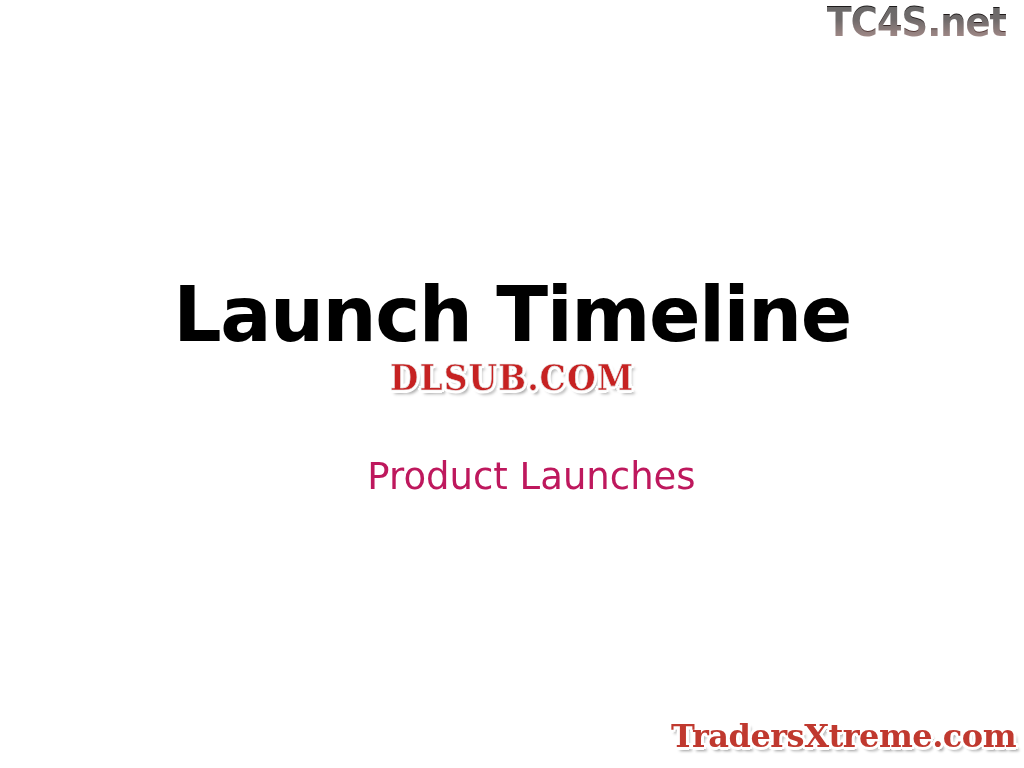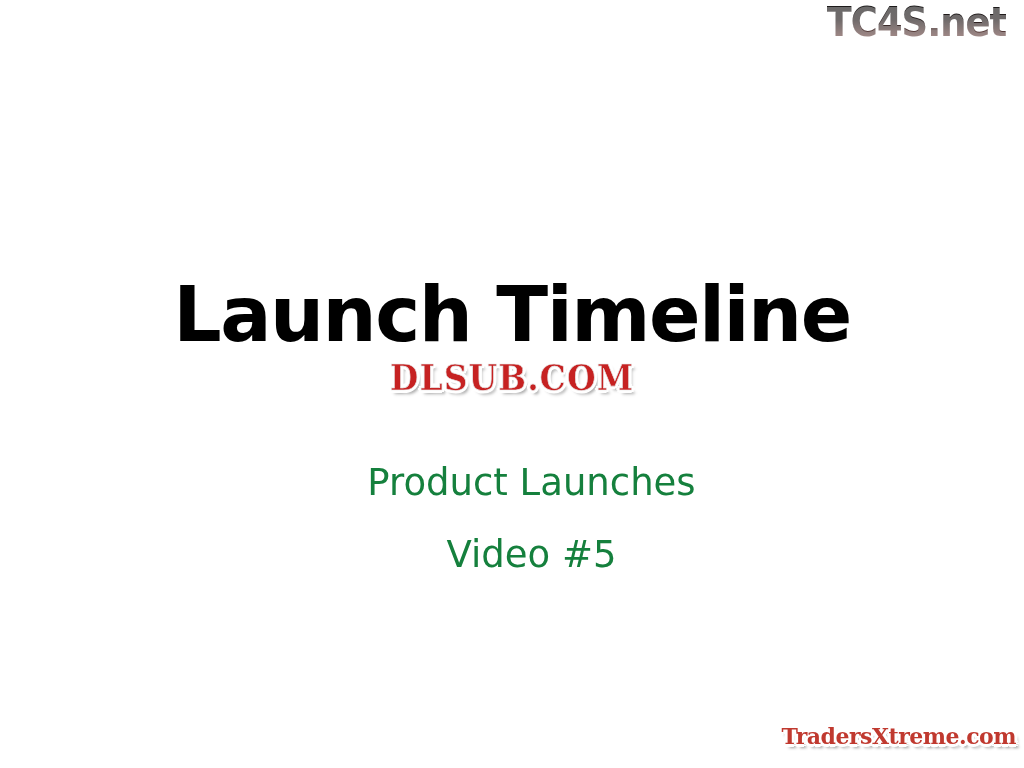--- a/index.html
+++ b/index.html
@@ -99,22 +99,22 @@
     left: 0;
     top: 442px;
     width: 1024px;
     text-align: center;
   }
   .subtitle-line {
     font-family: "DejaVu Sans", sans-serif;
     font-weight: 400;
     font-size: 37px;
     line-height: 62px;
-    color: #15803d;
-    margin: 10px;
+    color: #be185d;
+    margin: 4px;
     padding-left: 39px;
   }
 
   
   .footer {
     position: absolute;
     left: 262px;
     top: 710px;
     width: 500px;
     text-align: center;
@@ -128,21 +128,21 @@
     white-space: pre;
   }
 
   
   .brand-bottom {
     position: absolute;
     right: 8px;
     bottom: 14px;
     font-family: "DejaVu Serif", serif;
     font-weight: 700;
-    font-size: 22px;
+    font-size: 32px;
     line-height: 36px;
     letter-spacing: -0.5px;
     color: #c0392f;
     text-shadow:
       -2px -2px 0 #ffffff,
        2px -2px 0 #ffffff,
       -2px  2px 0 #ffffff,
        2px  2px 0 #ffffff,
       -3px  0   0 #ffffff,
        3px  0   0 #ffffff,
@@ -162,19 +162,18 @@
   <div class="title-wrap">
     <h1 class="slide-title">Launch Timeline</h1>
   </div>
 
   <div class="watermark">
     <span class="watermark-text">DLSUB.COM</span>
   </div>
 
   <div class="subtitle-wrap">
     <p class="subtitle-line">Product Launches</p>
-    <p class="subtitle-line">Video #5</p>
   </div>
 
 
   <div class="brand-bottom">TradersXtreme.com</div>
 
 </div>
 
 </body></html>

